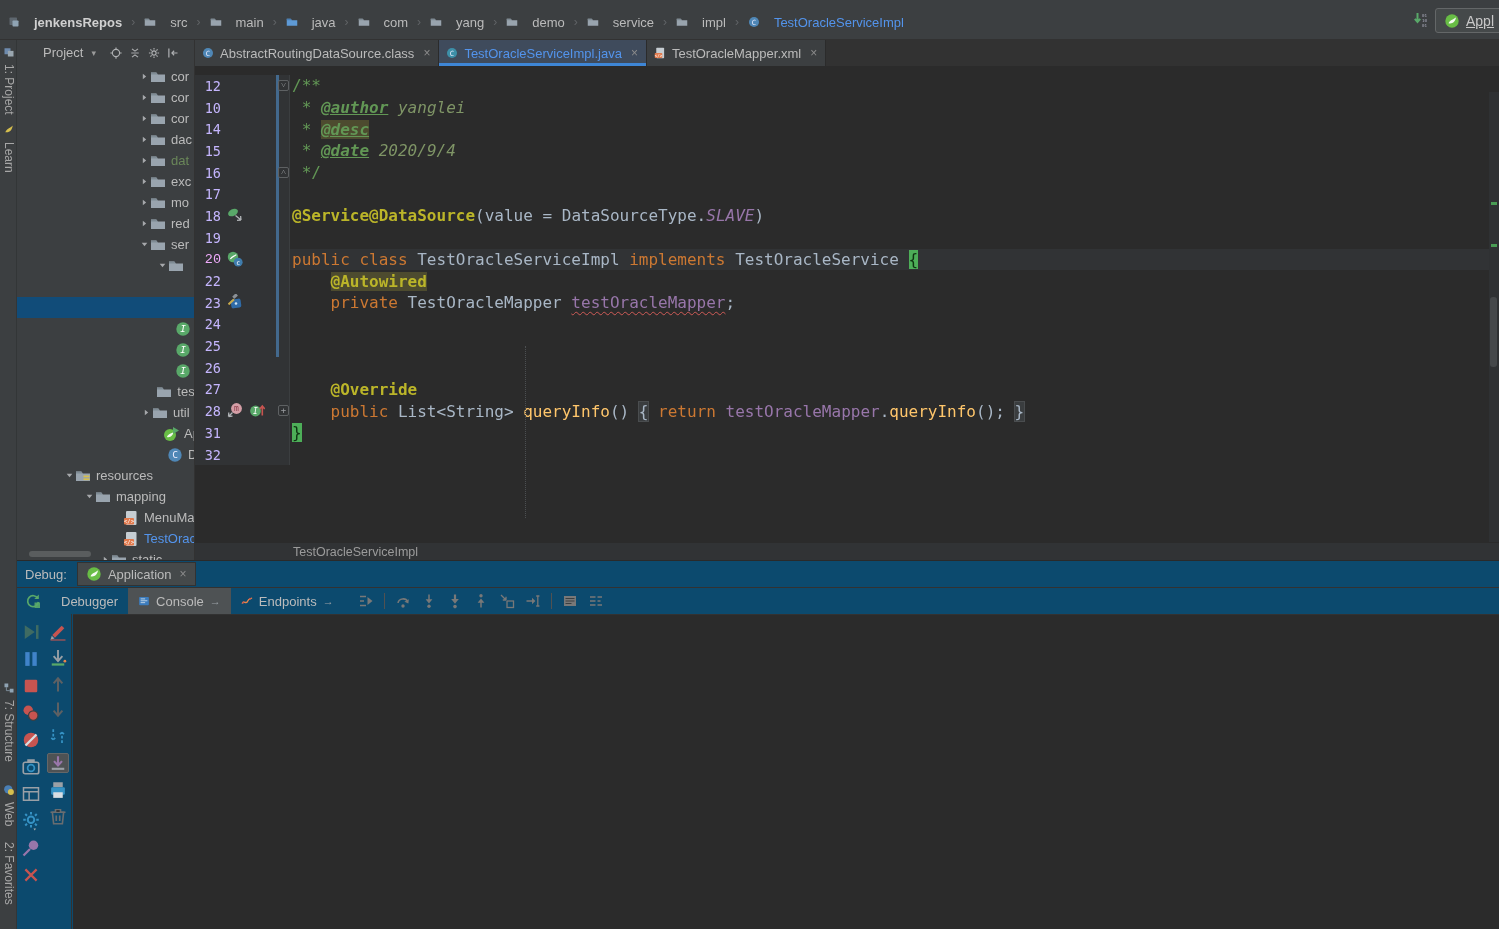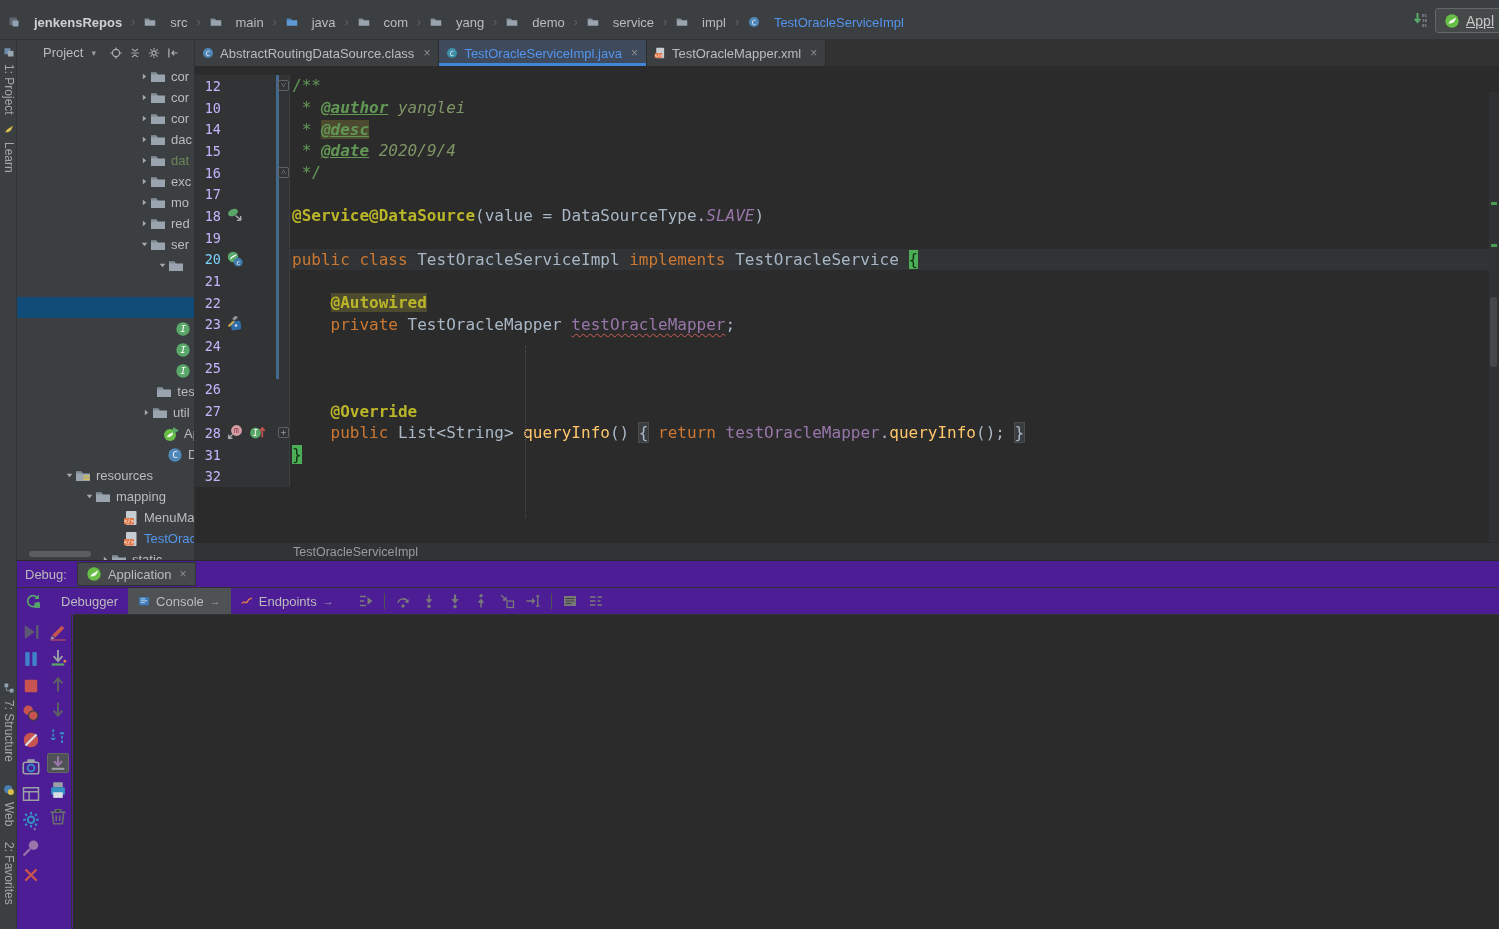--- a/index.html
+++ b/index.html
@@ -58,21 +58,21 @@
   .etab .x { color:#8c8c8c; font-size:12px; margin-left:3px; }
 
   #codearea { position:absolute; left:0; top:26px; width:100%; height:476px; overflow:hidden;
     font-family:"DejaVu Sans Mono", monospace; font-size:16px; }
   #codelines { position:absolute; left:0; top:9px; width:100%; }
   .line { display:flex; height:21.7px; align-items:center; position:relative; }
   .line.caret { background:#313335; }
   .gut { position:relative; width:95px; flex:0 0 95px; height:100%; background:#313335; border-right:1px solid #3b3e40; }
   .line .gut { background:#313335; }
   .gut .num { position:absolute; left:0; top:0; width:26px; height:100%; display:flex; align-items:center; justify-content:flex-end; color:#c4b5fd; font-size:13.5px; font-family:"DejaVu Sans Mono", monospace; }
-  .line.caret .gut .num { color:#7dd3fc; }
+  .line.caret .gut .num { color:#f0abfc;font-family:Liberation Mono, monospace; }
   .gut .gicon { position:absolute; top:2px; }
   .gut .gicon.slot0 { left:32px; }
   .gut .gicon.slot1 { left:54px; }
   .gut .vcs { position:absolute; left:81px; top:0; width:3px; height:100%; background:#43698d; }
   .gut .fold { position:absolute; left:83px; top:5px; width:11px; height:11px; border:1px solid #5e6163; color:#9b9e a1; color:#9b9ea1; background:#313335; font-size:9px; line-height:9px; text-align:center; border-radius:2px; }
   .ct { white-space:pre; padding-left:2px; }
   .ct span { white-space:pre; }
   .cm  { color:#629755; }
   .tag { color:#629755; font-weight:bold; font-style:italic; text-decoration:underline; }
   .tagv{ color:#7f9566; font-style:italic; }
@@ -87,21 +87,21 @@
   .fb  { background:#3a3d3f; color:#a9b7c6; outline:1px solid #4a4d4f; }
   .wv  { text-decoration:underline wavy #cf5b56; text-underline-offset:3px; text-decoration-thickness:1px; }
   #indent-guide { position:absolute; left:330px; top:280px; width:0; height:172px; border-left:1px dotted #4c4f51; }
   #estripe { position:absolute; right:0; top:26px; width:10px; height:476px; background:#2f3133; }
   #estripe .mark { position:absolute; left:2px; width:6px; height:3px; background:#499c54; }
   #estripe .thumb { position:absolute; left:1px; top:205px; width:7px; height:70px; background:#45484a; border-radius:3px; }
   #ebread { position:absolute; left:0; top:502px; width:100%; height:18px; background:#313335; border-top:1px solid #2b2b2b; display:flex; align-items:center; font-family:"Liberation Sans", sans-serif; }
   #ebread .lbl { margin-left:98px; color:#9b9b9b; font-size:12.5px; }
 
   
-  #debug { position:absolute; left:17px; top:560px; width:1482px; height:369px; background:#4c1d95; border-top:1px solid #2a2a2a; }
+  #debug { position:absolute; left:17px; top:560px; width:1482px; height:369px; background:#0c4a6e; border-top:1px solid #2a2a2a; }
   #debug-header { position:absolute; left:0; top:0; width:100%; height:26px; display:flex; align-items:center; padding-left:8px; gap:10px; }
   #debug-header .dlabel { color:#bbbbbb; }
   #session-tab { display:flex; align-items:center; gap:6px; background:#45494a; border:1px solid #323232; height:24px; padding:0 8px; cursor:default; }
   #session-tab .x { color:#8c8c8c; font-size:12px; margin-left:2px; }
   #debug-tabsrow { position:absolute; left:0; top:26px; width:100%; height:27px; border-top:1px solid #323232; display:flex; align-items:center; }
   #rerun { margin:0 10px 0 8px; }
   .dtab { display:flex; align-items:center; gap:6px; height:27px; padding:0 10px; cursor:default; }
   .dtab.active { background:#4e5254; }
   .dtab .jmp { color:#9aa0a6; font-size:11px; }
   #dbg-toolbar { display:flex; align-items:center; gap:10px; margin-left:14px; }
@@ -710,27 +710,20 @@
                   <circle cx="11.2" cy="11.2" r="4.4" fill="#3f7cac"></circle>
                   <text x="11.2" y="13.8" font-size="6.5" fill="#fff" text-anchor="middle" font-family="monospace">c</text>
                 </svg>
               </span>
               <span class="vcs"></span>
             </div>
             <div class="ct"><span class="kw">public class </span><span class="def">TestOracleServiceImpl </span><span class="kw">implements </span><span class="def">TestOracleService </span><span class="bm">{</span></div>
           </div>
           <div class="line">
             <div class="gut">
-              <span class="num">21</span>
-              <span class="vcs"></span>
-            </div>
-            <div class="ct"></div>
-          </div>
-          <div class="line">
-            <div class="gut">
               <span class="num">22</span>
               <span class="vcs"></span>
             </div>
             <div class="ct"><span class="def">    </span><span class="ann hl">@Autowired</span></div>
           </div>
           <div class="line">
             <div class="gut">
               <span class="num">23</span>
               <span class="ic gicon slot0">
                 <svg viewBox="0 0 16 16" xmlns="http://www.w3.org/2000/svg">

